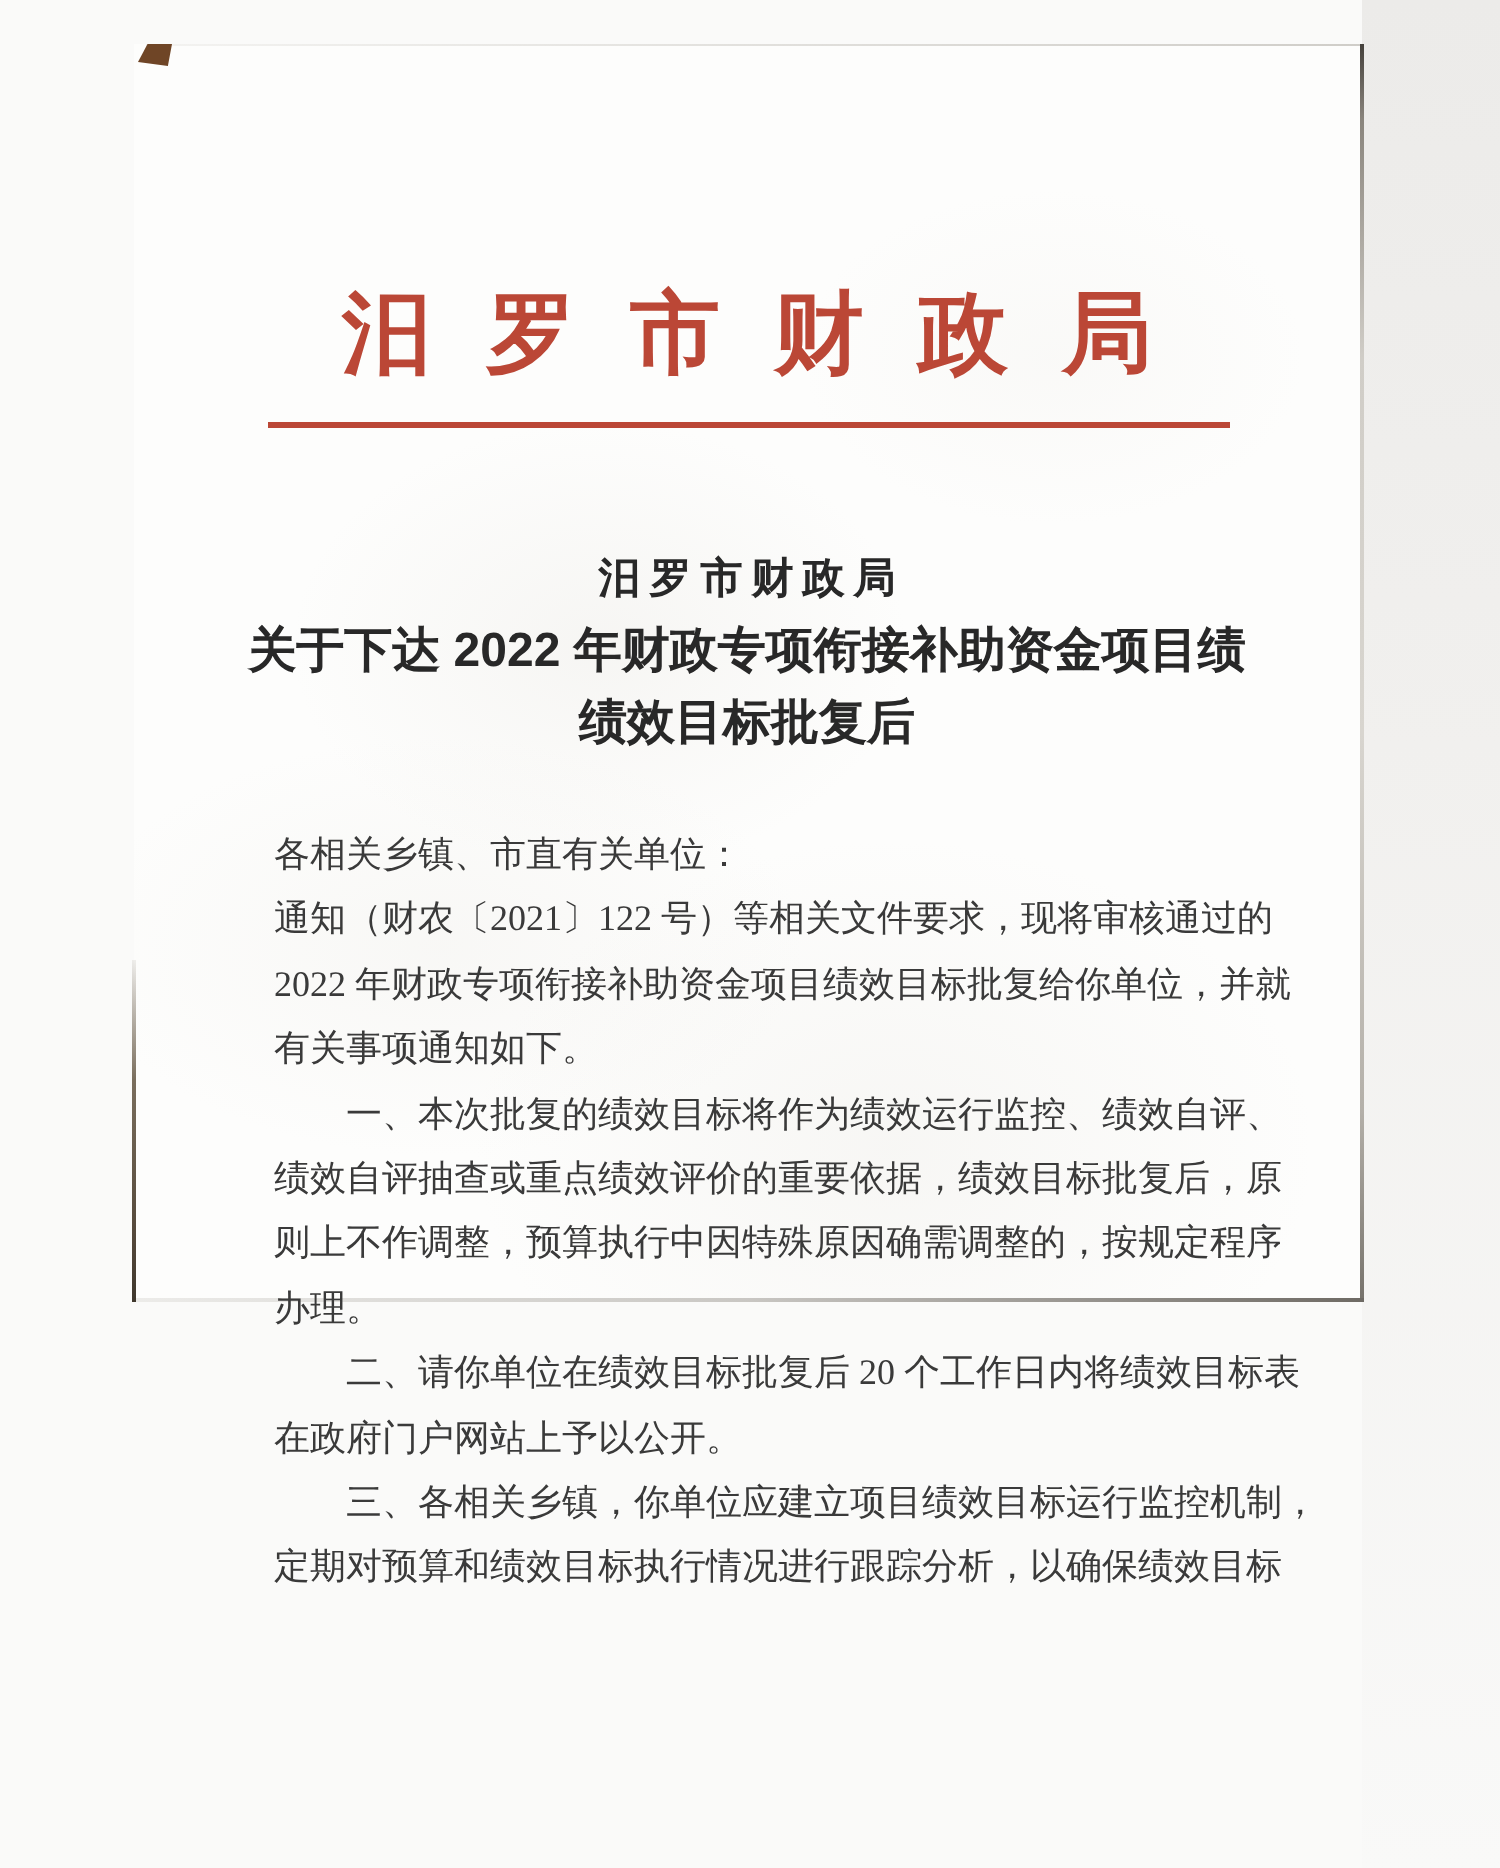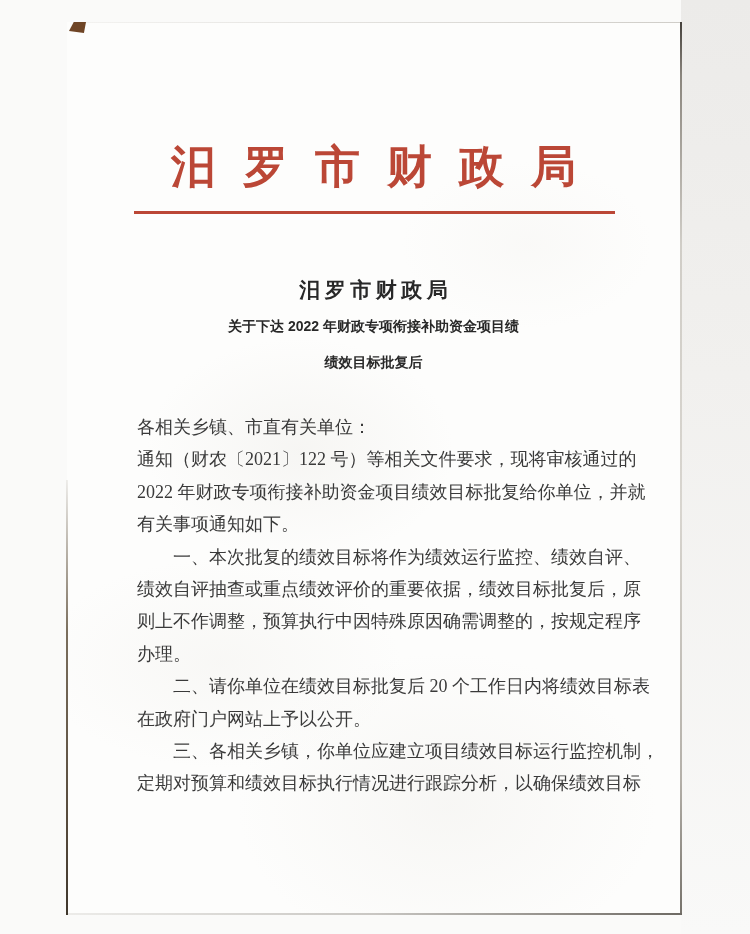--- a/index.html
+++ b/index.html
@@ -12,21 +12,21 @@
   #root { position: relative; width: 750px; height: 934px; }
 
   
   .backdrop-right {
     position: absolute; left: 681px; top: 0; width: 69px; height: 934px;
     background: linear-gradient(180deg, #ecebe9 0%, #f1f0ee 40%, #f9f9f8 100%);
   }
 
   
   .paper {
-    position: absolute; left: 67px; top: 22px; width: 613px; height: 891px;
+    position: absolute; left: 67px; top: 22px; width: 613px; height: 627px;
     background:
       radial-gradient(ellipse 220px 160px at 38% 48%, rgba(222,219,212,0.22), transparent 70%),
       radial-gradient(ellipse 300px 220px at 62% 88%, rgba(224,221,214,0.20), transparent 70%),
       radial-gradient(ellipse 260px 150px at 25% 72%, rgba(226,223,216,0.18), transparent 70%),
       radial-gradient(ellipse 180px 120px at 75% 25%, rgba(230,227,221,0.15), transparent 70%),
       #fdfdfc;
   }
   .edge-top {
     position: absolute; left: 6px; top: 0; right: 0; height: 1px;
     background: linear-gradient(90deg, rgba(190,186,178,0.15), rgba(170,166,158,0.55));
@@ -67,21 +67,21 @@
   }
 
   
   .doc-title {
     position: absolute; left: 0; top: 250px; width: 100%;
     text-align: center;
     font-family: "Liberation Sans", sans-serif;
     font-weight: 700;
     color: #282828;
   }
-  .doc-title .t-line { line-height: 36px; font-size: 14px; }
+  .doc-title .t-line { line-height: 36px; font-size: 24px; }
   .doc-title .t-line.first { font-size: 21px; letter-spacing: 4.5px; padding-left: 4.5px; }
 
   
   .doc-body {
     position: absolute; left: 70px; top: 389px; width: 478px;
     font-family: "Liberation Serif", serif;
     font-size: 18px; color: #3a3a3a;
   }
   .body-line { line-height: 32.4px; height: 32.4px; white-space: nowrap; }
   .body-line.indent { text-indent: 2em; }

